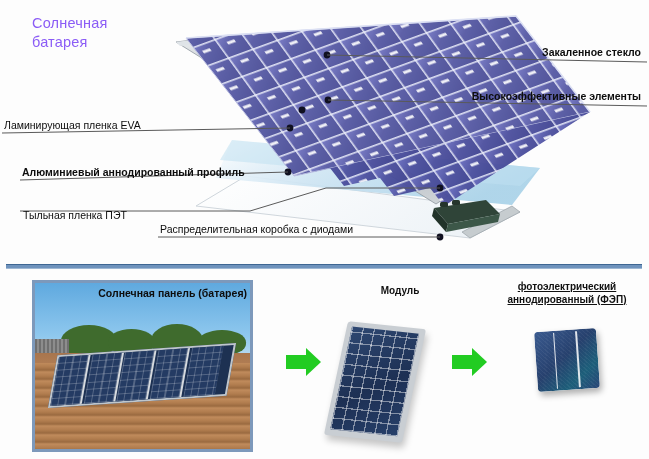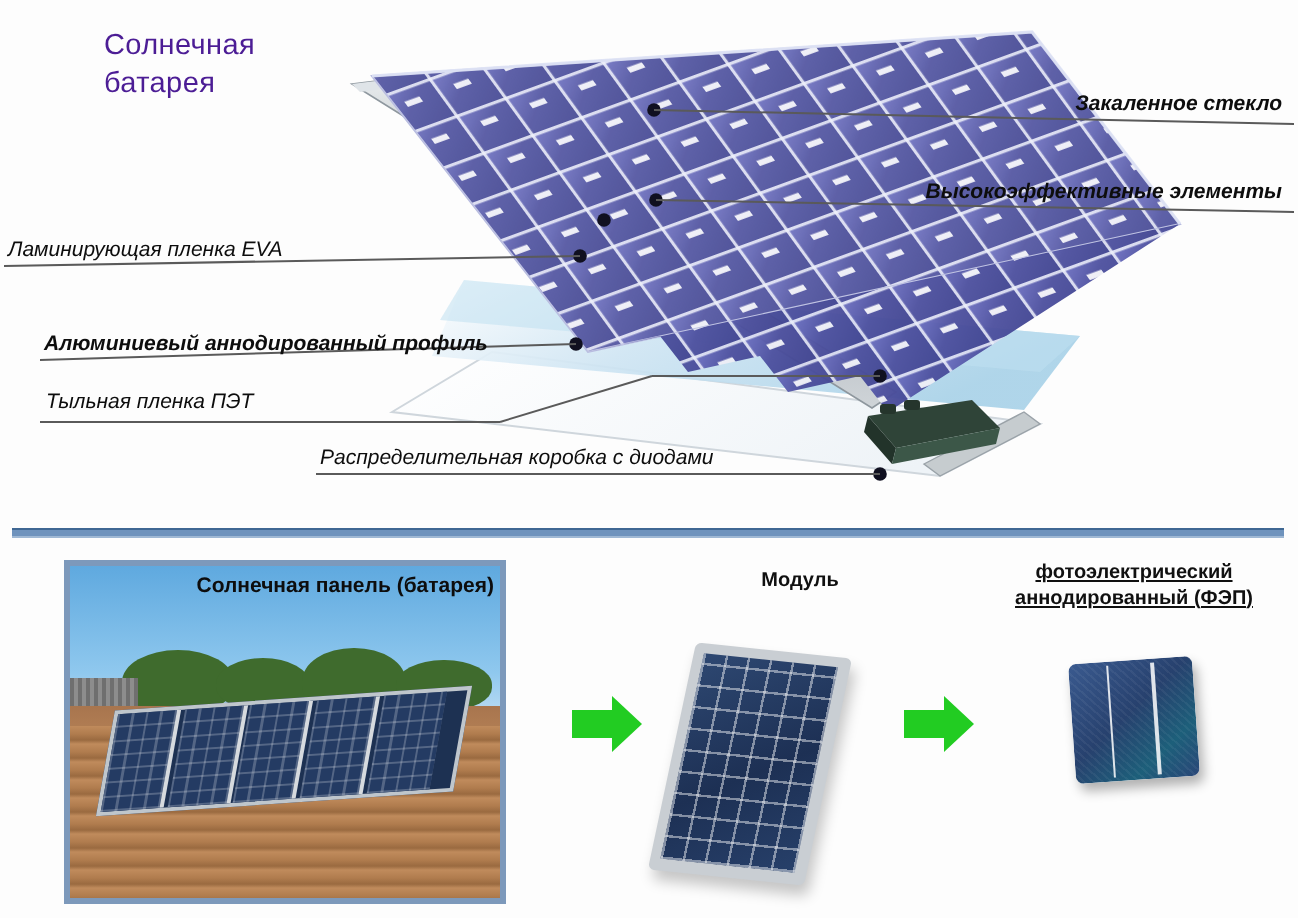--- a/index.html
+++ b/index.html
@@ -6,29 +6,29 @@
   body{
     width:649px;height:459px;position:relative;overflow:hidden;
     font-family:"Liberation Sans","DejaVu Sans",sans-serif;
     background:#fdfdfd;
   }
   #stage{position:absolute;left:0;top:0;width:649px;height:459px;}
 
   
   #title{
     position:absolute;left:32px;top:14px;width:140px;
-    font-size:14.5px;line-height:19px;color:#4c1d95;letter-spacing:.2px;margin-left:20px;
+    font-size:14.5px;line-height:19px;color:#8b5cf6;letter-spacing:.2px;
   }
   #title span{display:block;}
 
   
   #topdiag{position:absolute;left:0;top:0;width:649px;height:255px;}
 
   
-  .lbl{position:absolute;font-size:10.5px;color:#0d0d0d;white-space:nowrap;font-style:italic;}
+  .lbl{position:absolute;font-size:10.5px;color:#0d0d0d;white-space:nowrap;}
   .lbl.bold{font-weight:bold;}
 
   
   #divider{
     position:absolute;left:6px;top:264px;width:636px;height:3px;
     background:#6f93bd;border-top:1px solid #3f6793;border-bottom:1px solid #9fb8d4;
   }
 
   
   #photo{
@@ -182,21 +182,21 @@
       <line x1="326" y1="188" x2="440" y2="188" stroke="#5a5a5a" stroke-width="1"></line>
       <line x1="158" y1="237" x2="440" y2="237" stroke="#5a5a5a" stroke-width="1"></line>
       <line x1="327" y1="55" x2="647" y2="62" stroke="#5a5a5a" stroke-width="1"></line>
       <line x1="328" y1="100" x2="647" y2="106" stroke="#5a5a5a" stroke-width="1"></line>
     </svg>
 
     <div class="lbl" style="left:4px;top:119px;">Ламинирующая пленка EVA</div>
 
     <div class="lbl bold" style="left:22px;top:166px;">Алюминиевый аннодированный профиль</div>
 
-    <div class="lbl" style="left:23px;top:195px;">Тыльная пленка ПЭТ</div>
+    <div class="lbl" style="left:23px;top:209px;">Тыльная пленка ПЭТ</div>
 
     <div class="lbl" style="left:160px;top:223px;">Распределительная коробка с диодами</div>
 
     <div class="lbl bold" style="right:8px;top:46px;">Закаленное стекло</div>
 
     <div class="lbl bold" style="right:8px;top:90px;margin-left:43px;">Высокоэффективные элементы</div>
   </div>
 
   <div id="divider"></div>
 

